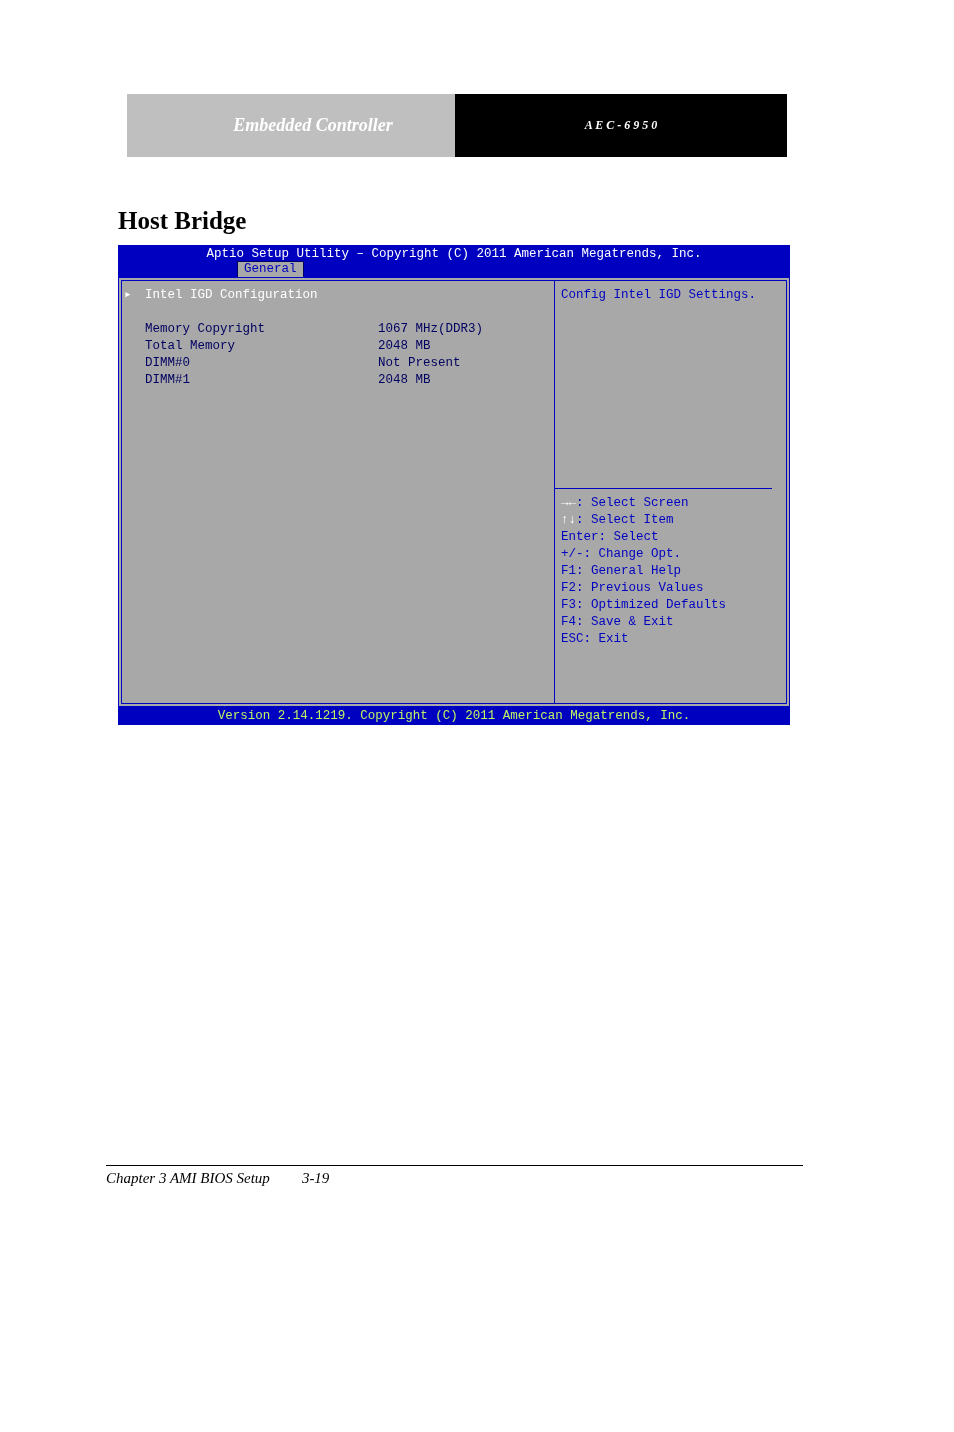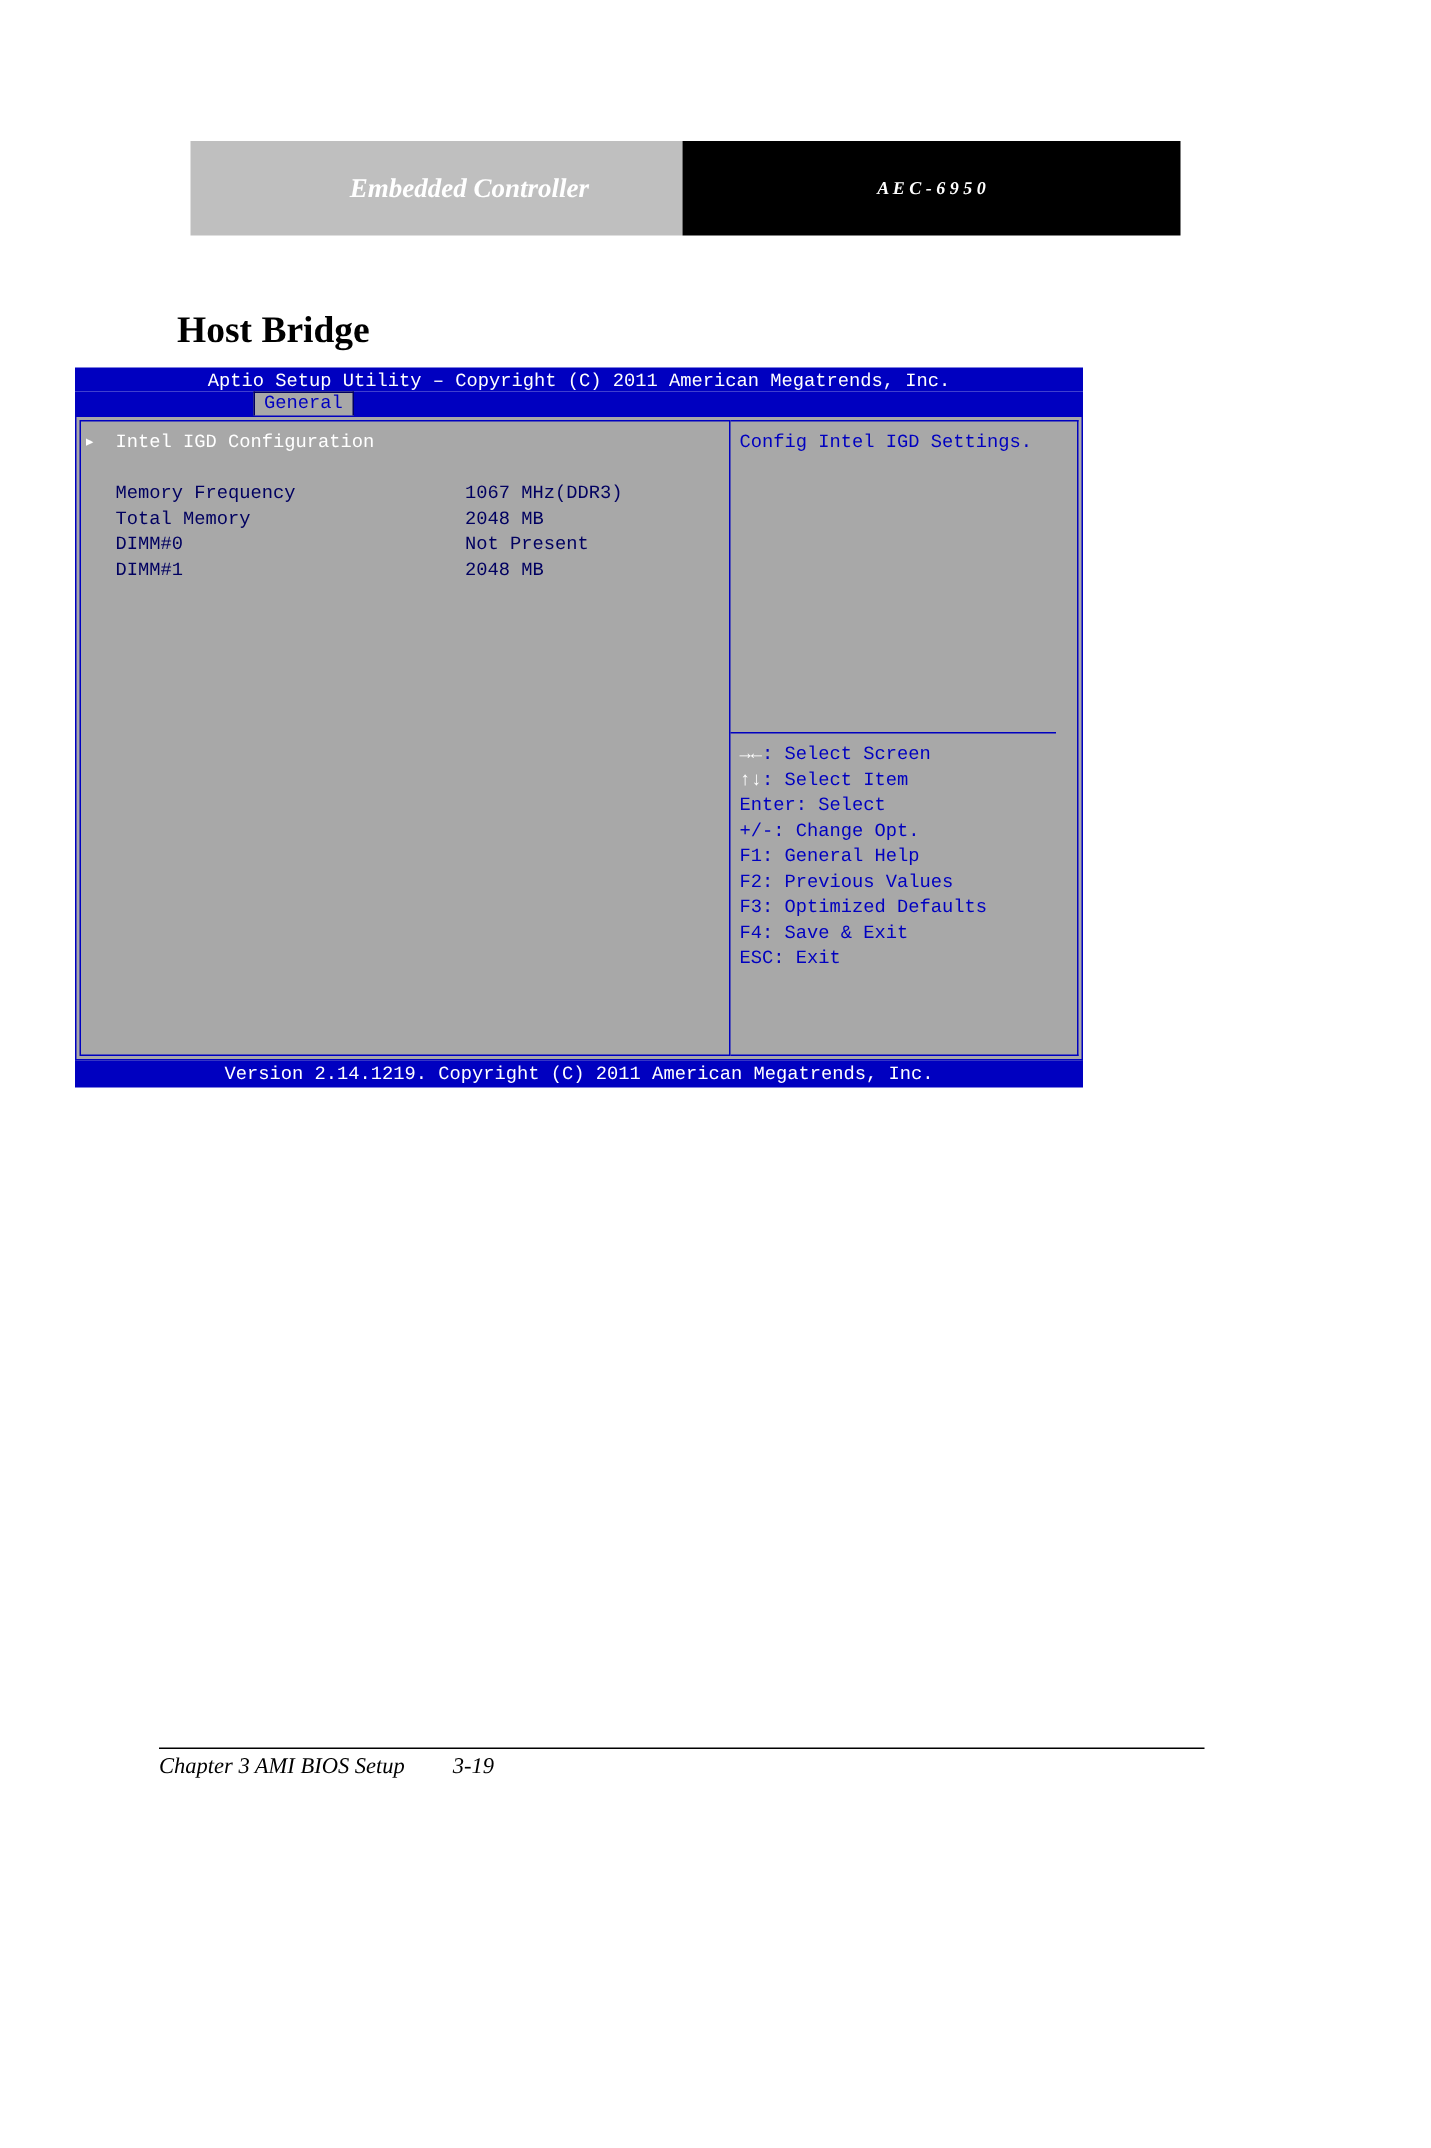--- a/index.html
+++ b/index.html
@@ -56,21 +56,21 @@
   }
   .section-title {
     font-family: "Times New Roman", serif;
     font-size: 25px;
     font-weight: bold;
     margin-top: 50px;
     margin-left: 118px;
   }
   .bios-wrap {
     margin-top: 10px;
-    margin-left: 50px;
+    margin-left: 118px;
     width: 672px;
   }
   .bios-top {
     background: #0000c0;
     color: #ffffff;
     font-family: "Courier New", monospace;
     font-size: 12.5px;
     padding: 2px 0 0 0;
     text-align: center;
     line-height: 14px;
@@ -143,21 +143,21 @@
     border-top: 1px solid #0000c0;
     margin: 6px 0 6px -6px;
     width: calc(100% + 12px);
   }
   .key-line {
     white-space: nowrap;
   }
   .key-white { color: #ffffff; }
   .bios-bottom {
     background: #0000c0;
-    color: #ffffff;
+    color: #bef264;
     font-family: "Courier New", monospace;
     font-size: 12.5px;
     text-align: center;
     height: 18px;
     line-height: 18px;
   }
   .footer-rule {
     margin-top: 440px;
     margin-left: 106px;
     width: 697px;
@@ -203,21 +203,21 @@
       <div class="bios-tab">General</div>
     </div>
     <div class="bios-body">
       <div class="bios-left">
         <div class="sel-row">
           <span style="position:absolute;left:2px;">▸</span>
           &nbsp;&nbsp;<span>Intel IGD Configuration</span>
         </div>
         <div>&nbsp;</div>
         <div class="info-row">
-          <span class="info-label">&nbsp;&nbsp;<span>Memory Frequency</span></span>
+          <span class="info-label">&nbsp;&nbsp;<span>Memory Copyright</span></span>
           <span class="info-val">1067 MHz(DDR3)</span>
         </div>
         <div class="info-row">
           <span class="info-label">&nbsp;&nbsp;<span>Total Memory</span></span>
           <span class="info-val">2048 MB</span>
         </div>
         <div class="info-row">
           <span class="info-label">&nbsp;&nbsp;<span>DIMM#0</span></span>
           <span class="info-val">Not Present</span>
         </div>

